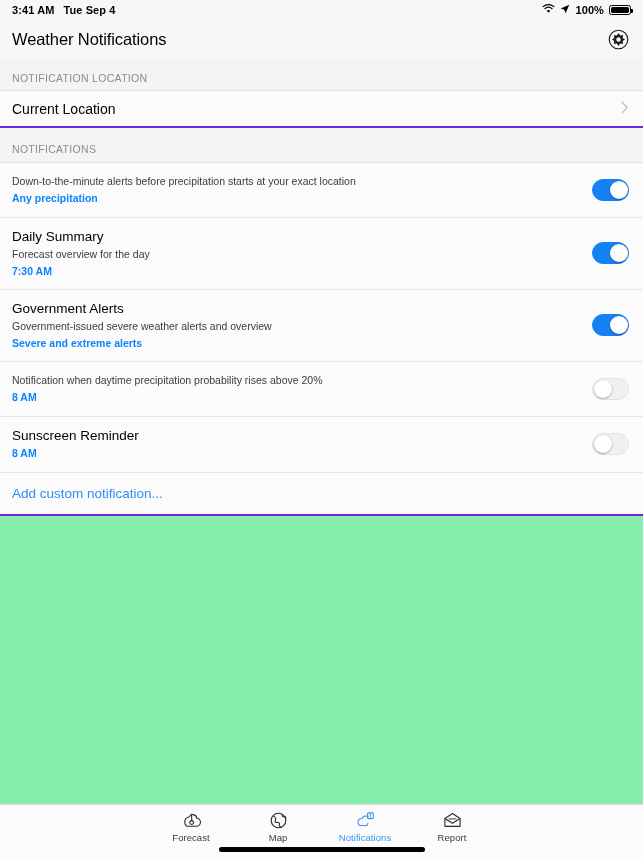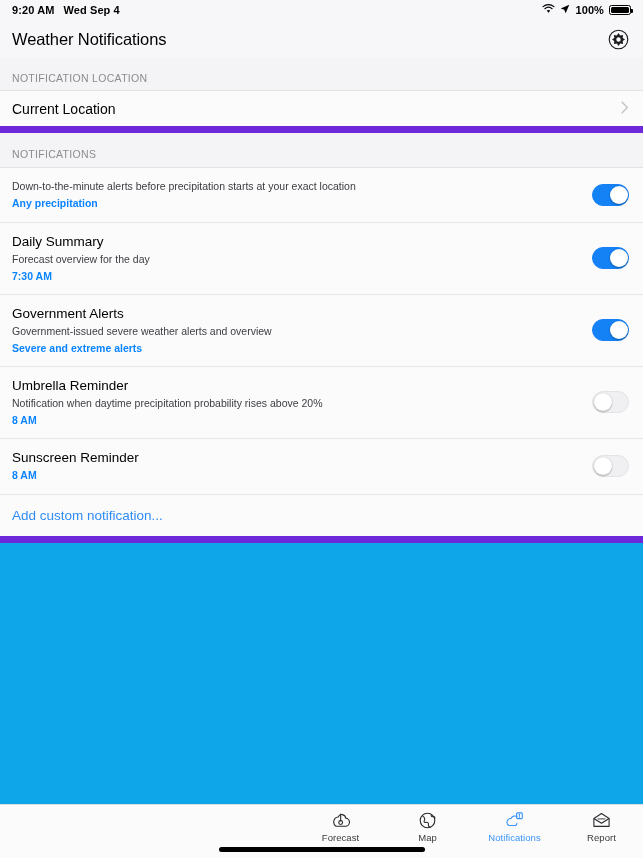--- a/index.html
+++ b/index.html
@@ -89,37 +89,37 @@
   .gear-btn {
     width: 22px; height: 22px;
     display: flex; align-items: center; justify-content: center;
     cursor: pointer;
   }
 
   
   .content {
     flex: 1 1 auto;
     overflow: hidden;
-    background: #0ea5e9;
+    background: #86efac;
   }
 
   .section-header {
     font-size: 10.5px;
     letter-spacing: 0.3px;
     color: #8b8b90;
     padding: 14px 12px 6px 12px;
     text-transform: uppercase;
     background: #f4f4f6;
   }
   .section-header.tight { padding-top: 15px; padding-bottom: 7px; }
 
   .group {
     background: #fbfbfc;
     border-top: 1px solid #e2e2e5;
-    border-bottom: 7px solid #6d28d9;
+    border-bottom: 2px solid #6d28d9;
   }
 
   
   .loc-row {
     height: 35px;
     display: flex;
     align-items: center;
     justify-content: space-between;
     padding: 0 14px 0 12px;
     background: #fbfbfc;
@@ -203,21 +203,21 @@
   }
 
   
   .tabbar {
     flex: 0 0 54px;
     height: 54px;
     background: #fbfbfc;
     border-top: 1px solid #dcdce0;
     display: flex;
     align-items: flex-start;
-    justify-content: flex-end;
+    justify-content: center;
     gap: 4px;
     padding-top: 5px;
   }
   .tab {
     width: 83px;
     display: flex;
     flex-direction: column;
     align-items: center;
     gap: 2px;
     cursor: pointer;
@@ -248,22 +248,22 @@
     background: #000;
   }
 </style>
 </head>
 <body>
 
 <div id="app">
 
   <div class="statusbar">
     <div class="status-left">
-      <span class="status-time">9:20 AM</span>
-      <span class="status-date">Wed Sep 4</span>
+      <span class="status-time">3:41 AM</span>
+      <span class="status-date">Tue Sep 4</span>
     </div>
     <div class="status-right">
       <span class="wifi-icon">
         <svg width="13" height="10" viewBox="0 0 13 10">
           <path d="M6.5 8.8 L4.7 6.6 A3 3 0 0 1 8.3 6.6 Z" fill="#000"></path>
           <path d="M2.9 4.7 A5.6 5.6 0 0 1 10.1 4.7" stroke="#000" stroke-width="1.2" fill="none" stroke-linecap="round"></path>
           <path d="M1.1 2.6 A8.3 8.3 0 0 1 11.9 2.6" stroke="#000" stroke-width="1.2" fill="none" stroke-linecap="round"></path>
         </svg>
       </span>
       <span class="loc-icon">
@@ -333,21 +333,20 @@
           <div class="notif-sub">Government-issued severe weather alerts and overview</div>
           <div class="notif-value">Severe and extreme alerts</div>
         </div>
         <div class="toggle on">
             <span class="knob"></span>
           </div>
       </div>
 
       <div class="notif-row">
         <div class="notif-text">
-          <div class="notif-title">Umbrella Reminder</div>
           <div class="notif-sub">Notification when daytime precipitation probability rises above 20%</div>
           <div class="notif-value">8 AM</div>
         </div>
         <div class="toggle">
             <span class="knob"></span>
           </div>
       </div>
 
       <div class="notif-row">
         <div class="notif-text">

